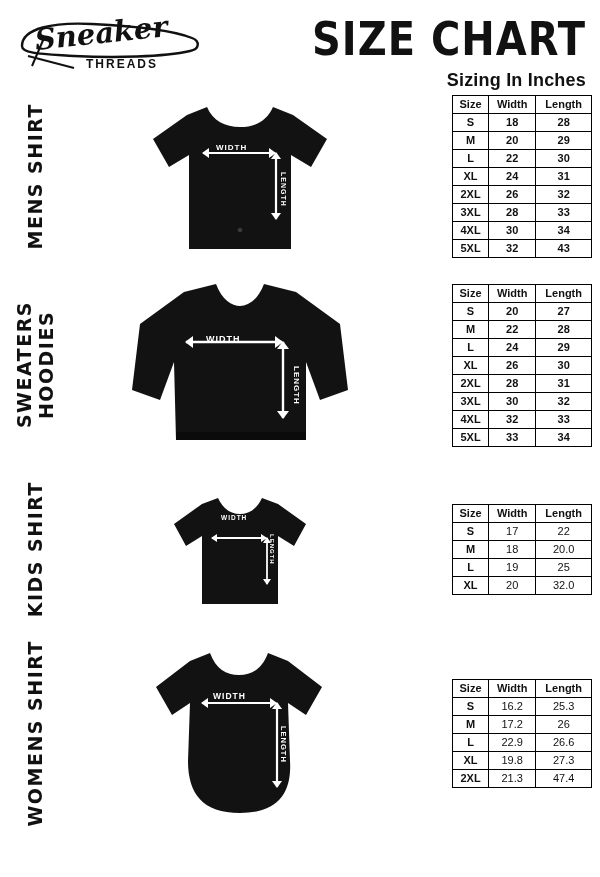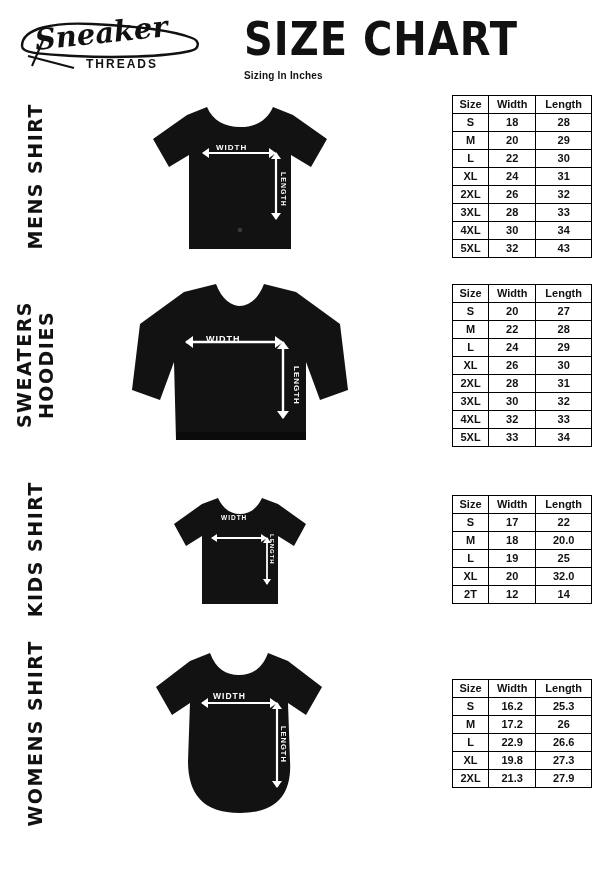--- a/index.html
+++ b/index.html
@@ -28,38 +28,38 @@
     padding: 10px 14px 0 14px;
   }
   .brand {
     width: 230px;
     position: relative;
     padding-top: 6px;
   }
   .brand svg { display: block; }
   .title-block {
     flex: 1;
-    text-align: left;
+    text-align: right;
     padding-top: 6px;
   }
   .size-chart-title {
     font-family: "DejaVu Sans", sans-serif;
     font-weight: bold;
     font-size: 40px;
     letter-spacing: 1px;
     line-height: 1;
     margin: 0;
     -webkit-text-stroke: 0px;
     transform: scaleY(1.15);
     transform-origin: top center;
   }
   .sizing-sub {
     font-family: "Liberation Sans", sans-serif;
     font-weight: bold;
-    font-size: 10px;
+    font-size: 18px;
     margin-top: 14px;
     letter-spacing: .2px;
   }
 
   
   .section {
     display: flex;
     align-items: center;
     position: relative;
   }
@@ -120,21 +120,21 @@
     font-size: 11px;
     padding: 1px 2px;
     height: 17px;
     line-height: 15px;
   }
   table.size-table th {
     font-weight: bold;
     font-size: 11px;
   }
   table.size-table td:first-child { font-weight: bold; }
-  table.size-table.t-kids td, table.size-table.t-womens td { font-weight: bold; }
+  table.size-table.t-kids td, table.size-table.t-womens td { font-weight: normal; }
   table.size-table.t-kids td:first-child,
   table.size-table.t-womens td:first-child { font-weight: bold; }
   table.size-table.t-mens td, table.size-table.t-sweat td { font-weight: bold; }
 
   
   .measure-label {
     position: absolute;
     color: #ffffff;
     font-family: "Liberation Sans", sans-serif;
     font-weight: bold;
@@ -361,25 +361,20 @@
           <tr>
               <td>L</td>
               <td>19</td>
               <td>25</td>
             </tr>
           <tr>
               <td>XL</td>
               <td>20</td>
               <td>32.0</td>
             </tr>
-          <tr>
-              <td>2T</td>
-              <td>12</td>
-              <td>14</td>
-            </tr>
         </tbody>
       </table>
     </div>
   </div>
 
   <div class="section sec4">
     <div class="side-label">
       <span>WOMENS SHIRT</span>
     </div>
     <div class="garment">
@@ -423,20 +418,20 @@
               <td>26.6</td>
             </tr>
           <tr>
               <td>XL</td>
               <td>19.8</td>
               <td>27.3</td>
             </tr>
           <tr>
               <td>2XL</td>
               <td>21.3</td>
-              <td>27.9</td>
+              <td>47.4</td>
             </tr>
         </tbody>
       </table>
     </div>
   </div>
 
 </div>
 
 </body></html>

